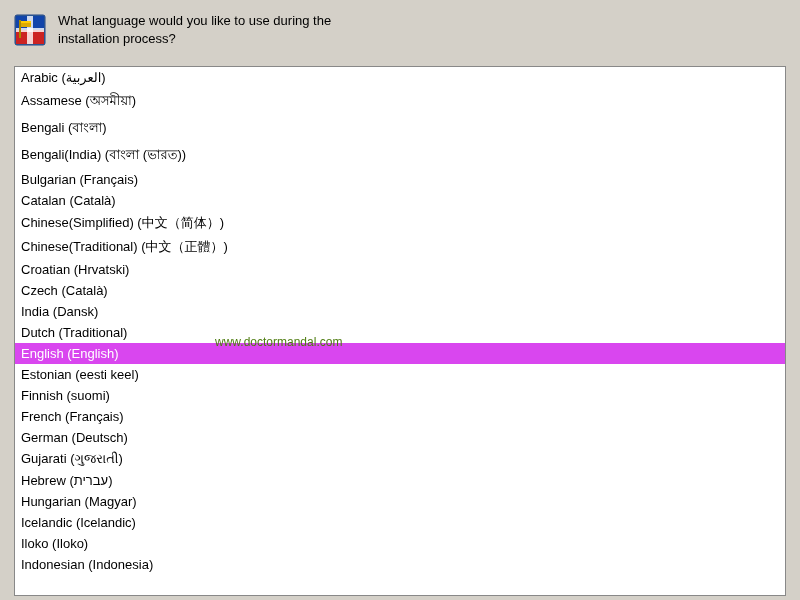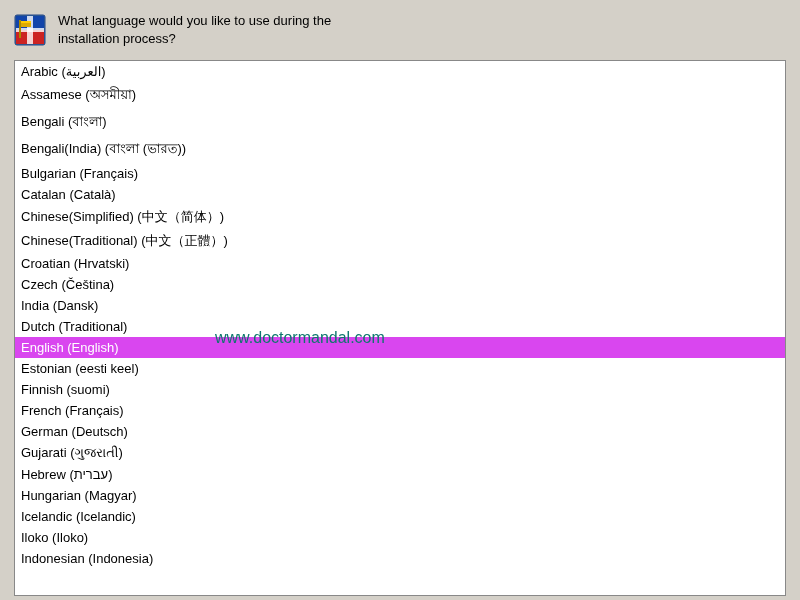--- a/index.html
+++ b/index.html
@@ -14,21 +14,21 @@
     .dialog {
       width: 800px;
       height: 600px;
       background: #d4d0c8;
       display: flex;
       flex-direction: column;
     }
     .header {
       display: flex;
       align-items: flex-start;
-      padding: 12px 14px 12px 14px;
+      padding: 12px 14px 18px 14px;
       gap: 12px;
     }
     .header-icon {
       width: 32px;
       height: 32px;
       flex-shrink: 0;
       margin-top: 2px;
     }
     .header-text {
       font-size: 13px;
@@ -59,22 +59,22 @@
       cursor: default;
       white-space: nowrap;
       color: #000;
       font-size: 13px;
     }
     .list-item.selected {
       background: #d946ef;
       color: #fff;
     }
     .watermark {
-      color: #0f766e;
-      font-size: 16px;
+      color: #4d7c0f;
+      font-size: 12px;
       position: absolute;
       top: 268px;
       left: 200px;
       pointer-events: none;
     }
     
     .list-scroll::-webkit-scrollbar {
       width: 16px;
     }
     .list-scroll::-webkit-scrollbar-track {
@@ -116,21 +116,21 @@
         <div id="language-list">
             <div class="list-item">Arabic (العربية)</div>
             <div class="list-item">Assamese (অসমীয়া)</div>
             <div class="list-item">Bengali (বাংলা)</div>
             <div class="list-item">Bengali(India) (বাংলা (ভারত))</div>
             <div class="list-item">Bulgarian (Français)</div>
             <div class="list-item">Catalan (Català)</div>
             <div class="list-item">Chinese(Simplified) (中文（简体）)</div>
             <div class="list-item">Chinese(Traditional) (中文（正體）)</div>
             <div class="list-item">Croatian (Hrvatski)</div>
-            <div class="list-item">Czech (Čeština)</div>
+            <div class="list-item">Czech (Català)</div>
             <div class="list-item">India (Dansk)</div>
             <div class="list-item">Dutch (Traditional)</div>
             <div class="list-item selected">English (English)</div>
             <div class="list-item">Estonian (eesti keel)</div>
             <div class="list-item">Finnish (suomi)</div>
             <div class="list-item">French (Français)</div>
             <div class="list-item">German (Deutsch)</div>
             <div class="list-item">Gujarati (ગુજરાતી)</div>
             <div class="list-item">Hebrew (עברית)</div>
             <div class="list-item">Hungarian (Magyar)</div>

